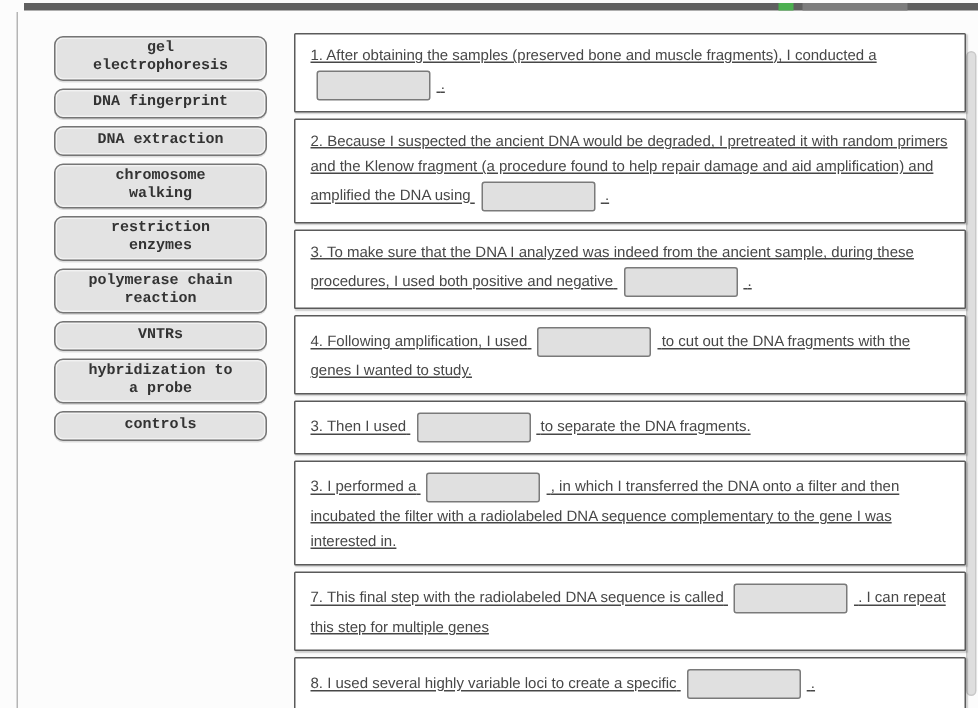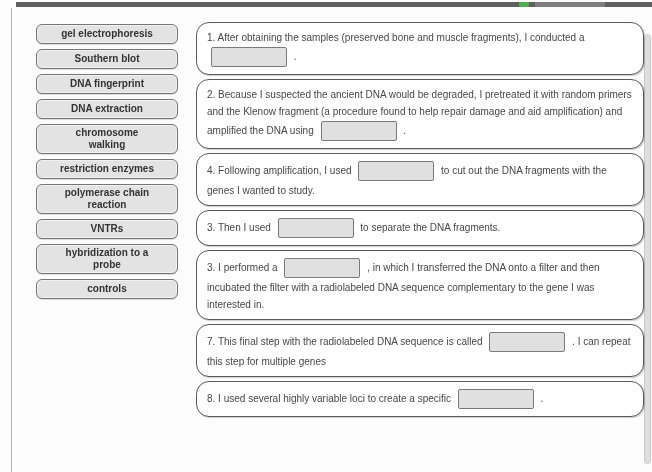--- a/index.html
+++ b/index.html
@@ -44,35 +44,37 @@
     display: flex; align-items: center; justify-content: center;
     text-align: center;
     padding: 2px 20px;
     background: #e3e3e3;
     border: 1px solid #757575;
     border-radius: 6px;
     box-shadow: inset 0 0 0 1px #f2f2f2, 0 1px 0 rgba(0,0,0,0.12);
     font-size: 10px; font-weight: bold; color: #333;
     line-height: 12px;
     cursor: pointer;
+    font-family: Liberation Mono, monospace;
   }
   
   .questions {
     position: absolute; left: 196px; top: 22px; width: 448px;
     display: flex; flex-direction: column; gap: 4px;
   }
   .qbox {
     background: #fff;
     border: 1px solid #5a5a5a;
-    border-radius: 13px;
+    border-radius: 1px;
     box-shadow: 1px 1px 1px rgba(0,0,0,0.18);
     padding: 6px 10px;
     font-size: 10px;
     line-height: 17px;
     color: #474747;
+    text-decoration: underline;
   }
   .blank {
     display: inline-block;
     width: 76px; height: 20px;
     background: #e0e0e0;
     border: 1px solid #7a7a7a;
     border-radius: 2px;
     vertical-align: middle;
     margin: 1px 4px;
     cursor: pointer;
@@ -84,39 +86,43 @@
 
 <div class="top-bar">
   <div class="top-bar-accent"></div>
   <div class="top-bar-thumb"></div>
 </div>
 <div class="left-edge"></div>
 <div class="v-scrollbar"></div>
 
 <div class="word-bank">
   <div class="term-btn">gel electrophoresis</div>
-  <div class="term-btn">Southern blot</div>
   <div class="term-btn">DNA fingerprint</div>
   <div class="term-btn">DNA extraction</div>
   <div class="term-btn">chromosome walking</div>
   <div class="term-btn">restriction enzymes</div>
   <div class="term-btn">polymerase chain reaction</div>
   <div class="term-btn">VNTRs</div>
   <div class="term-btn">hybridization to a probe</div>
   <div class="term-btn">controls</div>
 </div>
 
 <div class="questions">
   <div class="qbox">
     <span class="txt">1. After obtaining the samples (preserved bone and muscle fragments), I conducted a</span>
     <span class="blank"></span>
     <span class="txt">.</span>
   </div>
   <div class="qbox">
     <span class="txt">2. Because I suspected the ancient DNA would be degraded, I pretreated it with random primers and the Klenow fragment (a procedure found to help repair damage and aid amplification) and amplified the DNA using</span>
+    <span class="blank"></span>
+    <span class="txt">.</span>
+  </div>
+  <div class="qbox">
+    <span class="txt">3. To make sure that the DNA I analyzed was indeed from the ancient sample, during these procedures, I used both positive and negative</span>
     <span class="blank"></span>
     <span class="txt">.</span>
   </div>
   <div class="qbox">
     <span class="txt">4. Following amplification, I used</span>
     <span class="blank"></span>
     <span class="txt">to cut out the DNA fragments with the genes I wanted to study.</span>
   </div>
   <div class="qbox">
     <span class="txt">3. Then I used</span>

